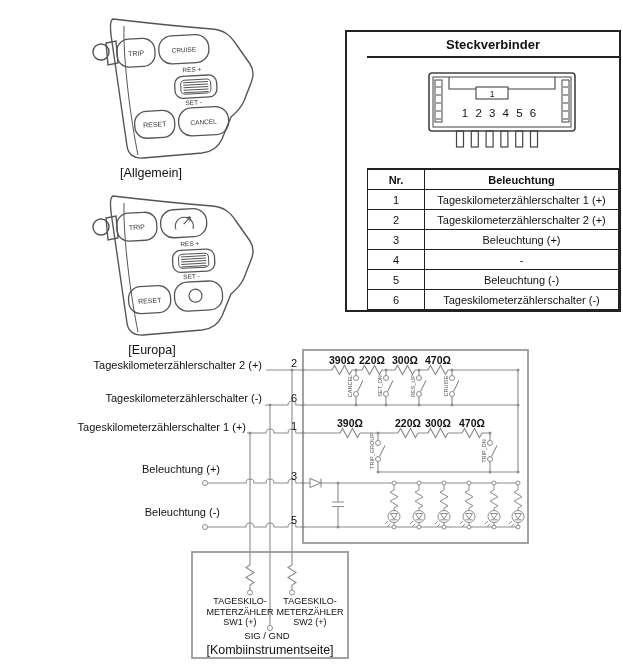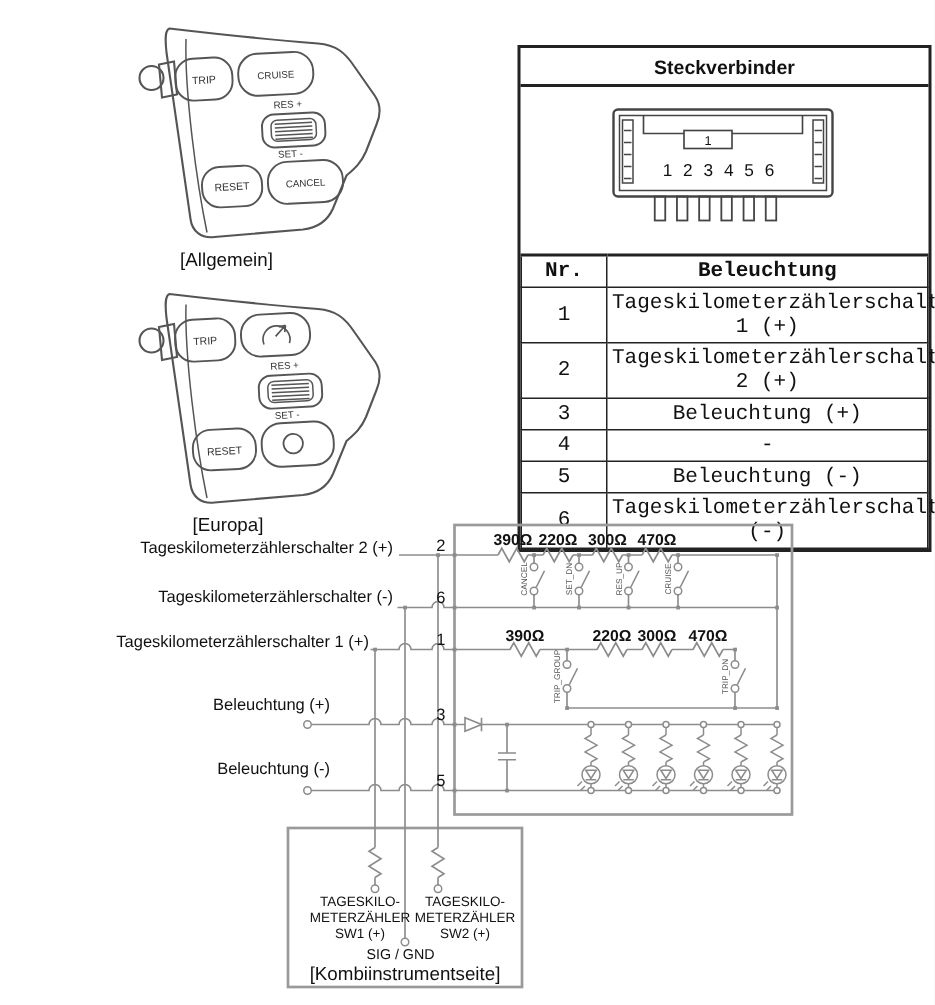--- a/index.html
+++ b/index.html
@@ -3,24 +3,24 @@
 <meta charset="utf-8">
 <style>
   body{margin:0;background:#e8e8e8;}
   .page{position:relative;width:623px;height:670px;background:#fff;
         font-family:"Liberation Sans",sans-serif;color:#111;overflow:hidden;}
   .abs{position:absolute;}
   svg text{font-family:"Liberation Sans",sans-serif;}
 
   
   .panel{position:absolute;left:345px;top:30px;width:276px;border:2px solid #222;
-         box-sizing:border-box;background:#fff;}
+         box-sizing:border-box;background:#fff;padding-left:20px;}
   .panel-title{font-size:13px;font-weight:bold;text-align:center;padding:5px 0 4px 0;
                border-bottom:2px solid #222;}
-  .pin-table{width:100%;border-collapse:collapse;font-size:14px;table-layout:fixed;font-family:Liberation Mono, monospace;}
+  .pin-table{width:100%;border-collapse:collapse;font-size:11px;table-layout:fixed;}
   .pin-table th,.pin-table td{border:1px solid #222;text-align:center;padding:2px 3px;height:15px;}
   .pin-table .c-nr{width:50px;}
   .pin-table thead th{border-top:2px solid #222;}
 </style>
 </head>
 <body>
 
 <div class="page">
 
   <svg class="abs" style="left:75px;top:6px" width="190" height="178" viewBox="0 0 190 178">

